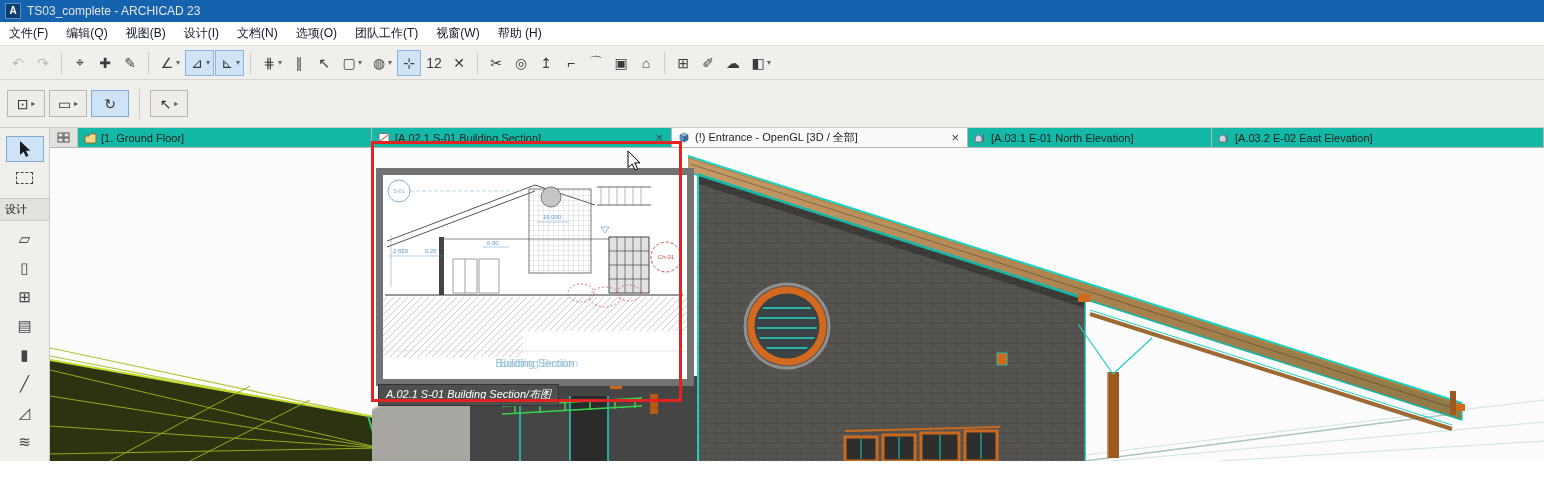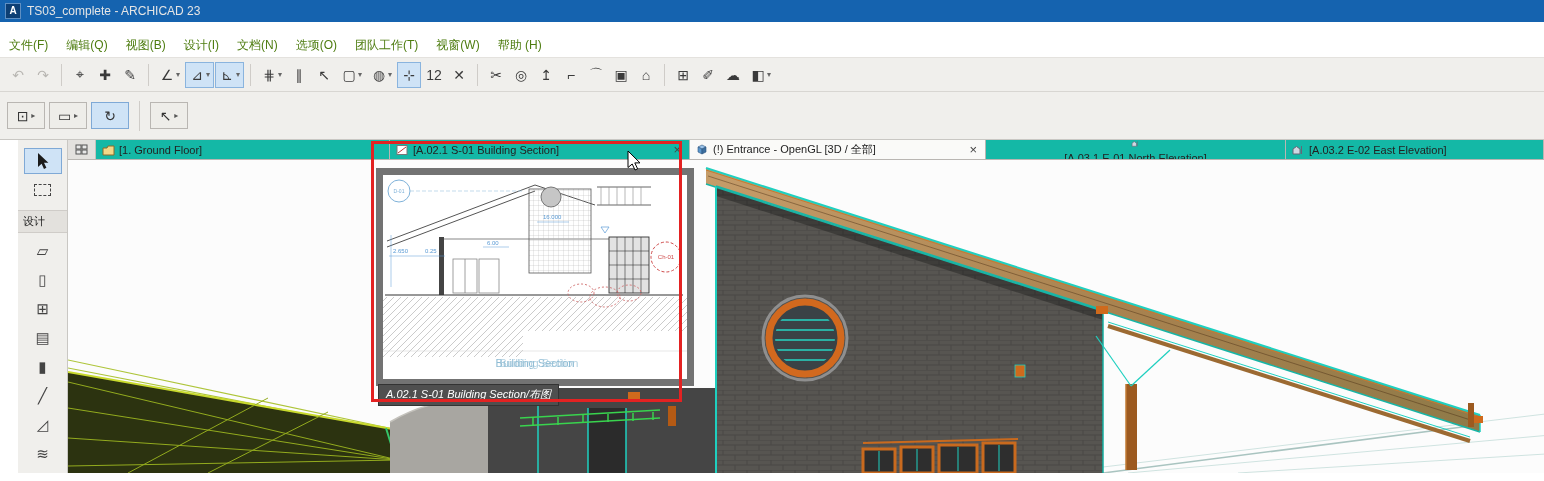--- a/index.html
+++ b/index.html
@@ -5,21 +5,21 @@
   html,body{margin:0;padding:0;}
   body{width:1544px;height:481px;overflow:hidden;font-family:"Liberation Sans",sans-serif;background:#fff;}
   .app{position:relative;width:1544px;height:481px;background:#fff;}
 
   
   .titlebar{height:22px;background:#1563af;display:flex;align-items:center;padding-left:5px;gap:6px;}
   .titlebar .wtitle{color:#e5e5e5;font-size:12px;}
   .appicon{width:14px;height:14px;background:#0d3f74;border:1px solid #5f8fc2;color:#fff;font-size:10px;line-height:13px;text-align:center;font-weight:bold;}
 
   
-  .menubar{height:23px;background:#ffffff;border-bottom:1px solid #e4e2de;display:flex;align-items:center;font-size:12px;color:#4d7c0f;margin-top:12px;}
+  .menubar{height:23px;background:#ffffff;border-bottom:1px solid #e4e2de;display:flex;align-items:center;font-size:12px;color:#0f172a;}
   .menu-item{padding:0 9px;cursor:default;}
 
   
   .toolbar{height:33px;background:#f0efec;border-bottom:1px solid #d8d6d2;display:flex;align-items:center;padding:0 6px;gap:1px;}
   .tbtn{display:flex;align-items:center;height:26px;min-width:24px;padding:0 3px;background:transparent;border:1px solid transparent;font-size:14px;color:#3a3a3a;font-family:"Liberation Sans",sans-serif;}
   .tbtn .glyph{min-width:16px;text-align:center;}
   .tbtn .dd{font-size:8px;color:#666;margin-left:1px;}
   .tbtn.active{background:#cfe3f6;border-color:#8ab4de;}
   .tbtn.disabled{color:#b8b6b2;}
   .tsep{width:1px;height:22px;background:#cfccc8;margin:0 5px;}
@@ -29,34 +29,34 @@
 
   
   .quickbar{height:47px;background:#f0efec;border-bottom:1px solid #c9c7c3;display:flex;align-items:center;padding-left:7px;gap:4px;}
   .qbtn{height:27px;min-width:38px;display:flex;align-items:center;justify-content:center;gap:3px;background:#eeede9;border:1px solid #b9b6b2;font-size:14px;color:#333;font-family:"Liberation Sans",sans-serif;}
   .qbtn .fly{font-size:8px;color:#555;}
   .qbtn.active{background:#cfe3f6;border-color:#7fa9d6;}
   .qsep{width:1px;height:30px;background:#cfccc8;margin:0 6px;}
 
   
   .main{display:flex;height:333px;}
-  .toolboxcol{width:50px;background:#f0efec;border-right:1px solid #c9c7c3;display:flex;flex-direction:column;align-items:center;padding-top:8px;gap:3px;box-sizing:border-box;margin-left:18px;}
+  .toolboxcol{width:50px;background:#f0efec;border-right:1px solid #c9c7c3;display:flex;flex-direction:column;align-items:center;padding-top:8px;gap:3px;box-sizing:border-box;}
   .tool{width:36px;height:24px;display:flex;align-items:center;justify-content:center;font-size:15px;color:#444;border:1px solid transparent;background:transparent;font-family:"Liberation Sans",sans-serif;}
   .tool.selected{background:#cfe3f6;border-color:#7fa9d6;}
   .marqueebox{width:15px;height:10px;border:1px dashed #444;}
   .tbheader{align-self:stretch;text-align:left;padding:3px 5px;font-size:11px;color:#222;background:#e3e1dd;border-top:1px solid #cfccc8;border-bottom:1px solid #cfccc8;margin:4px 0 2px 0;}
 
   .workarea{flex:1;display:flex;flex-direction:column;min-width:0;}
   .tabbar{height:19px;background:#e3e1de;border-bottom:1px solid #b9b6b2;display:flex;font-size:11px;color:#222;}
   .quadbtn{width:28px;display:flex;align-items:center;justify-content:center;background:transparent;border:none;border-right:1px solid #c4c1bd;padding:0;}
   .tab{display:flex;align-items:center;gap:4px;padding:0 6px;border-right:1px solid #b9b6b2;background:#14b8a6;overflow:hidden;white-space:nowrap;box-sizing:border-box;cursor:default;}
   .tab.active{background:#fafaf8;}
   .tab .lbl{overflow:hidden;text-overflow:ellipsis;}
   .tab .close{margin-left:auto;color:#444;font-size:13px;line-height:13px;padding:0 2px;}
-  .t1{width:294px;} .t2{width:300px;} .t3{width:296px;} .t4{width:300px;flex-direction:column;} .t5{flex:1;}
+  .t1{width:294px;} .t2{width:300px;} .t3{width:296px;} .t4{width:244px;} .t5{flex:1;}
 
   .canvas{flex:1;position:relative;background:#fcfcfc;}
   .scene{position:absolute;left:0;top:0;}
 
   
   .preview-panel{position:absolute;left:376px;top:168px;width:304px;height:204px;background:#fef9c3;border:7px solid #737373;z-index:20;box-sizing:content-box;}
   .red-rect{position:absolute;left:371px;top:141px;width:311px;height:261px;border:3px solid #e32222;z-index:30;pointer-events:none;box-sizing:border-box;}
   .tooltip{position:absolute;left:378px;top:384px;z-index:25;background:#4f4f4f;color:#fff;font-size:11px;padding:2px 7px 3px 7px;border:1px solid #333;white-space:nowrap;font-style:italic;}
   .cursor{position:absolute;left:627px;top:150px;z-index:40;pointer-events:none;}
 </style>

